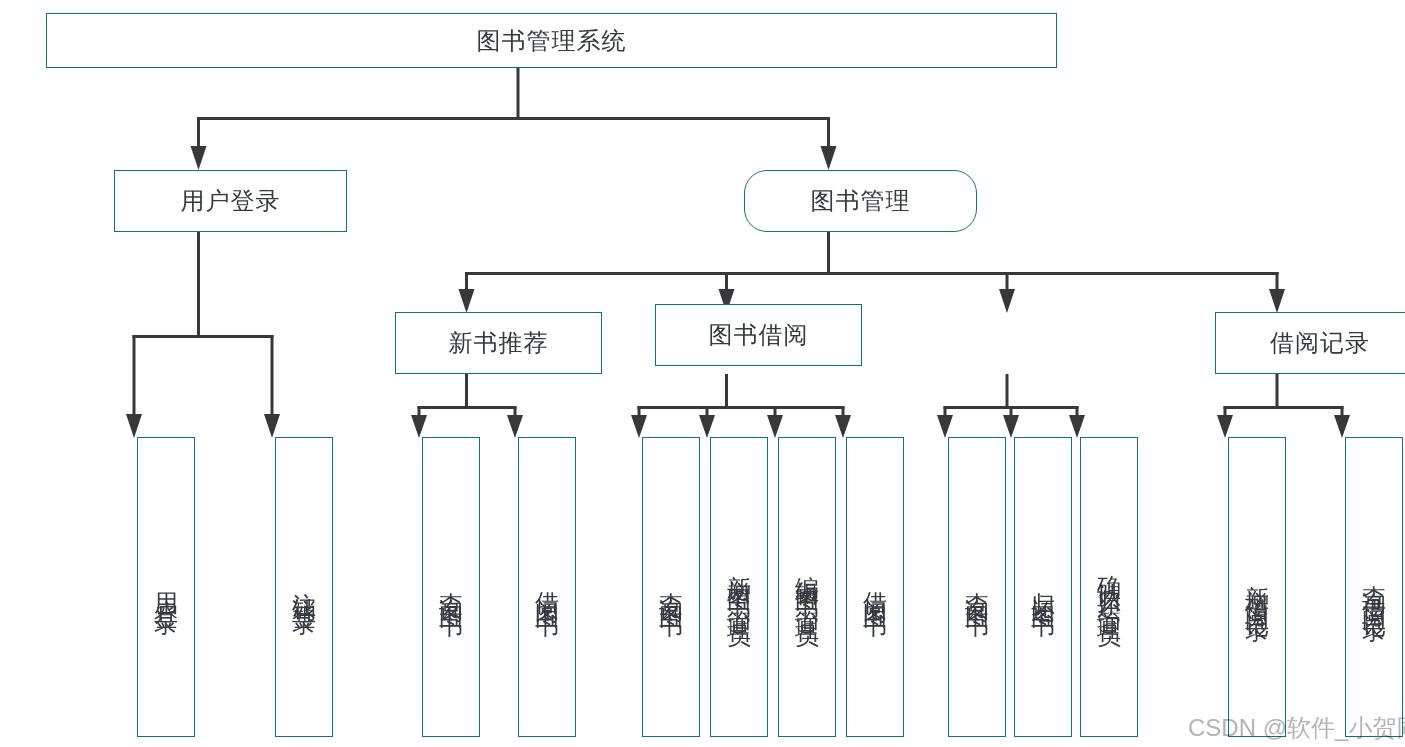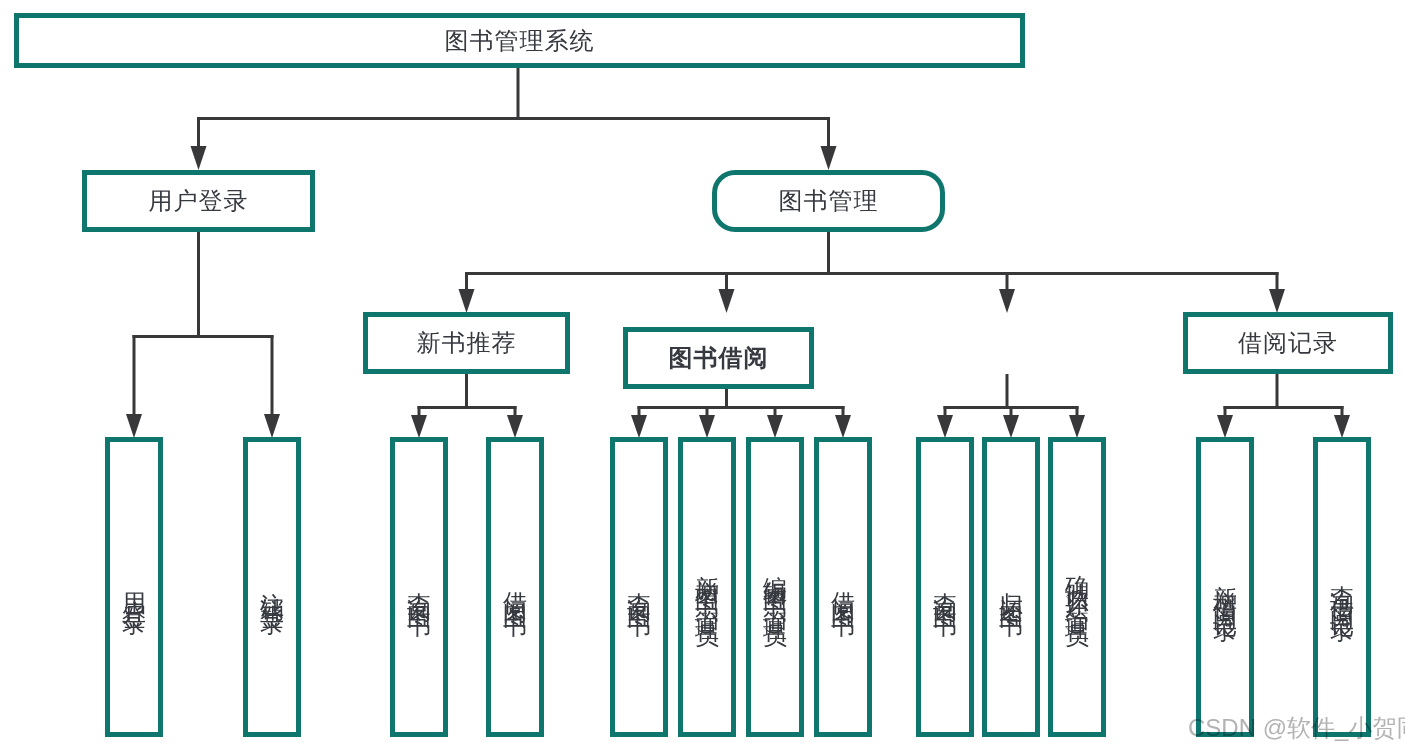--- a/index.html
+++ b/index.html
@@ -18,26 +18,27 @@
   svg.connectors {
     position: absolute;
     left: 0; top: 0;
     width: 1405px; height: 747px;
     z-index: 1;
   }
   .node {
     position: absolute;
     box-sizing: border-box;
     background: #ffffff;
-    border: 5px solid #0f766e;
+    border: 1px solid #0f766e;
     display: flex;
     align-items: center;
     justify-content: center;
     color: #36393f;
     z-index: 2;
+    margin-left: 32px;
   }
   .node.h {
     font-size: 24px;
     letter-spacing: 1px;
     white-space: nowrap;
   }
   .node.v span {
     writing-mode: vertical-rl;
     text-orientation: mixed;
     font-size: 24px;
@@ -45,21 +46,21 @@
     letter-spacing: 7px;
     white-space: nowrap;
   }
   
   #n-root  { left: 14px;  top: 13px;  width: 1011px; height: 55px; }
   
   #n-login { left: 82px;  top: 170px; width: 233px; height: 62px; }
   #n-mgmt  { left: 712px; top: 170px; width: 233px; height: 62px; border-radius: 23px; }
   
   #n-new   { left: 363px;  top: 312px; width: 207px; height: 62px; }
-  #n-bor   { left: 623px;  top: 327px; width: 191px; height: 62px; font-weight: bold; }
+  #n-bor   { left: 623px;  top: 304px; width: 207px; height: 62px; }
   #n-cur   { left: 902px;  top: 312px; width: 210px; height: 62px; }
   #n-rec   { left: 1183px; top: 312px; width: 210px; height: 62px; }
   
   .leaf { top: 437px; width: 58px; height: 300px; }
   #g1a { left: 105px; }  #g1b { left: 243px; }
   #g2a { left: 390px; }  #g2b { left: 486px; }
   #g3a { left: 610px; }  #g3b { left: 678px; }
   #g3c { left: 746px; }  #g3d { left: 814px; }
   #g4a { left: 916px; }  #g4b { left: 982px; }  #g4c { left: 1048px; }
   #g5a { left: 1196px; } #g5b { left: 1313px; }

